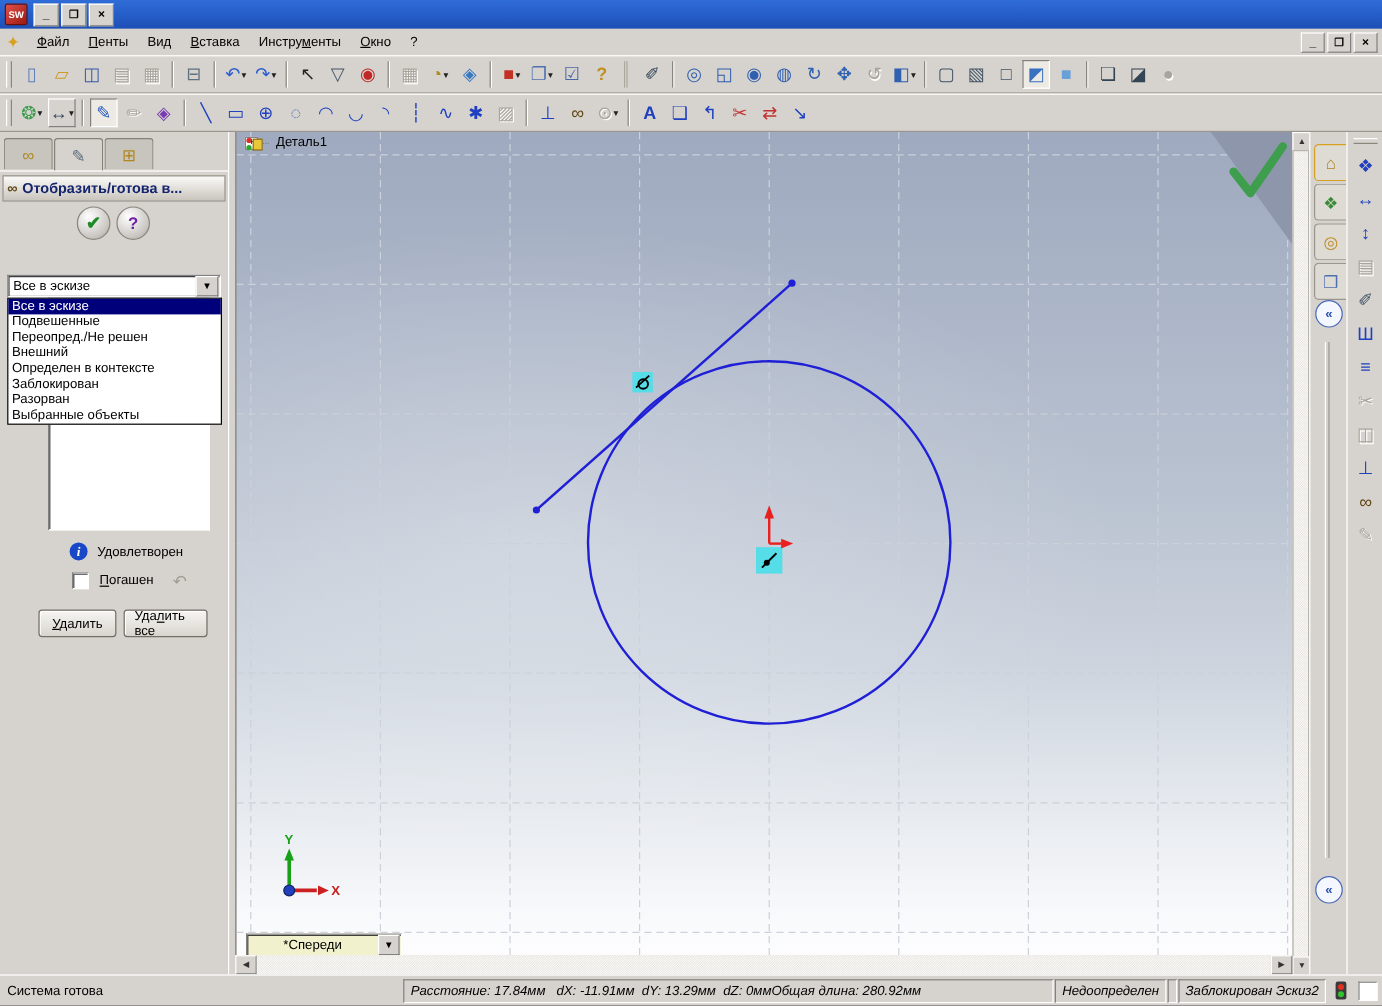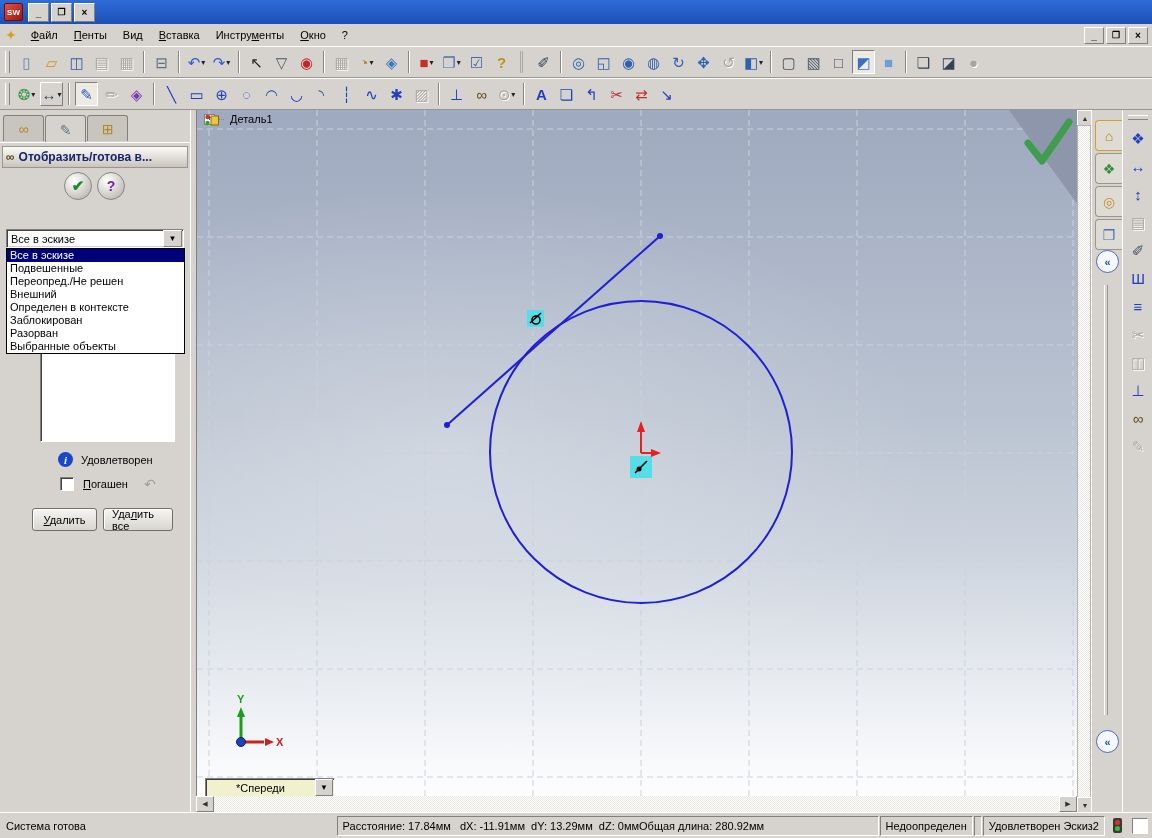--- a/index.html
+++ b/index.html
@@ -155,21 +155,21 @@
   .right-toolbar{position:absolute;left:1122px;top:0;width:30px;height:702px;background:#d6d3ce;
     border-left:1px solid #fff;display:flex;flex-direction:column;align-items:center;}
   .rt-grip{width:20px;height:3px;border-top:1px solid #fff;border-bottom:1px solid #8a867e;margin:5px 0 4px 0;}
   .rt-items{display:flex;flex-direction:column;align-items:center;}
   .rt-items .tbi{margin:2px 0;}
   
   .statusbar{position:absolute;left:0;top:812px;width:1152px;height:26px;background:#d6d3ce;
     border-top:1px solid #fff;display:flex;align-items:center;box-sizing:border-box;padding:0 4px;}
   .sb-ready{flex:1;padding-left:2px;}
   .sb-box{height:18px;display:flex;align-items:center;padding:0 5px;margin-left:1px;
-    border:1px solid;border-color:#808080 #fff #fff #808080;white-space:pre;}
+    border:1px solid;border-color:#808080 #fff #fff #808080;white-space:pre;font-style:italic;}
   .sb-measure{width:530px;}
   .sb-tiny{width:6px;padding:0;}
   .sb-traffic{width:9px;height:15px;background:#3a3a3a;border-radius:2px;margin-left:8px;
     display:flex;flex-direction:column;align-items:center;justify-content:space-evenly;}
   .sb-traffic i{width:5px;height:5px;border-radius:50%;display:block;}
   .dot-red{background:#e03020;} .dot-green{background:#30c030;}
   .sb-check{width:14px;height:14px;background:#fff;border:1px solid;border-color:#808080 #fff #fff #808080;margin-left:10px;}
 </style>
 </head>
 <body>
@@ -665,20 +665,20 @@
           </span>
         </div>
     </div>
   </div>
 
   <div class="statusbar">
     <span class="sb-ready">Система готова</span>
     <span class="sb-box sb-measure">Расстояние: 17.84мм   dX: -11.91мм  dY: 13.29мм  dZ: 0ммОбщая длина: 280.92мм</span>
     <span class="sb-box">Недоопределен</span>
     <span class="sb-box sb-tiny"></span>
-    <span class="sb-box">Удовлетворен Эскиз2</span>
+    <span class="sb-box">Заблокирован Эскиз2</span>
     <span class="sb-traffic">
         <i class="dot-red"></i>
         <i class="dot-green"></i>
       </span>
     <span class="sb-check"></span>
   </div>
 </div>
 
 </body></html>

